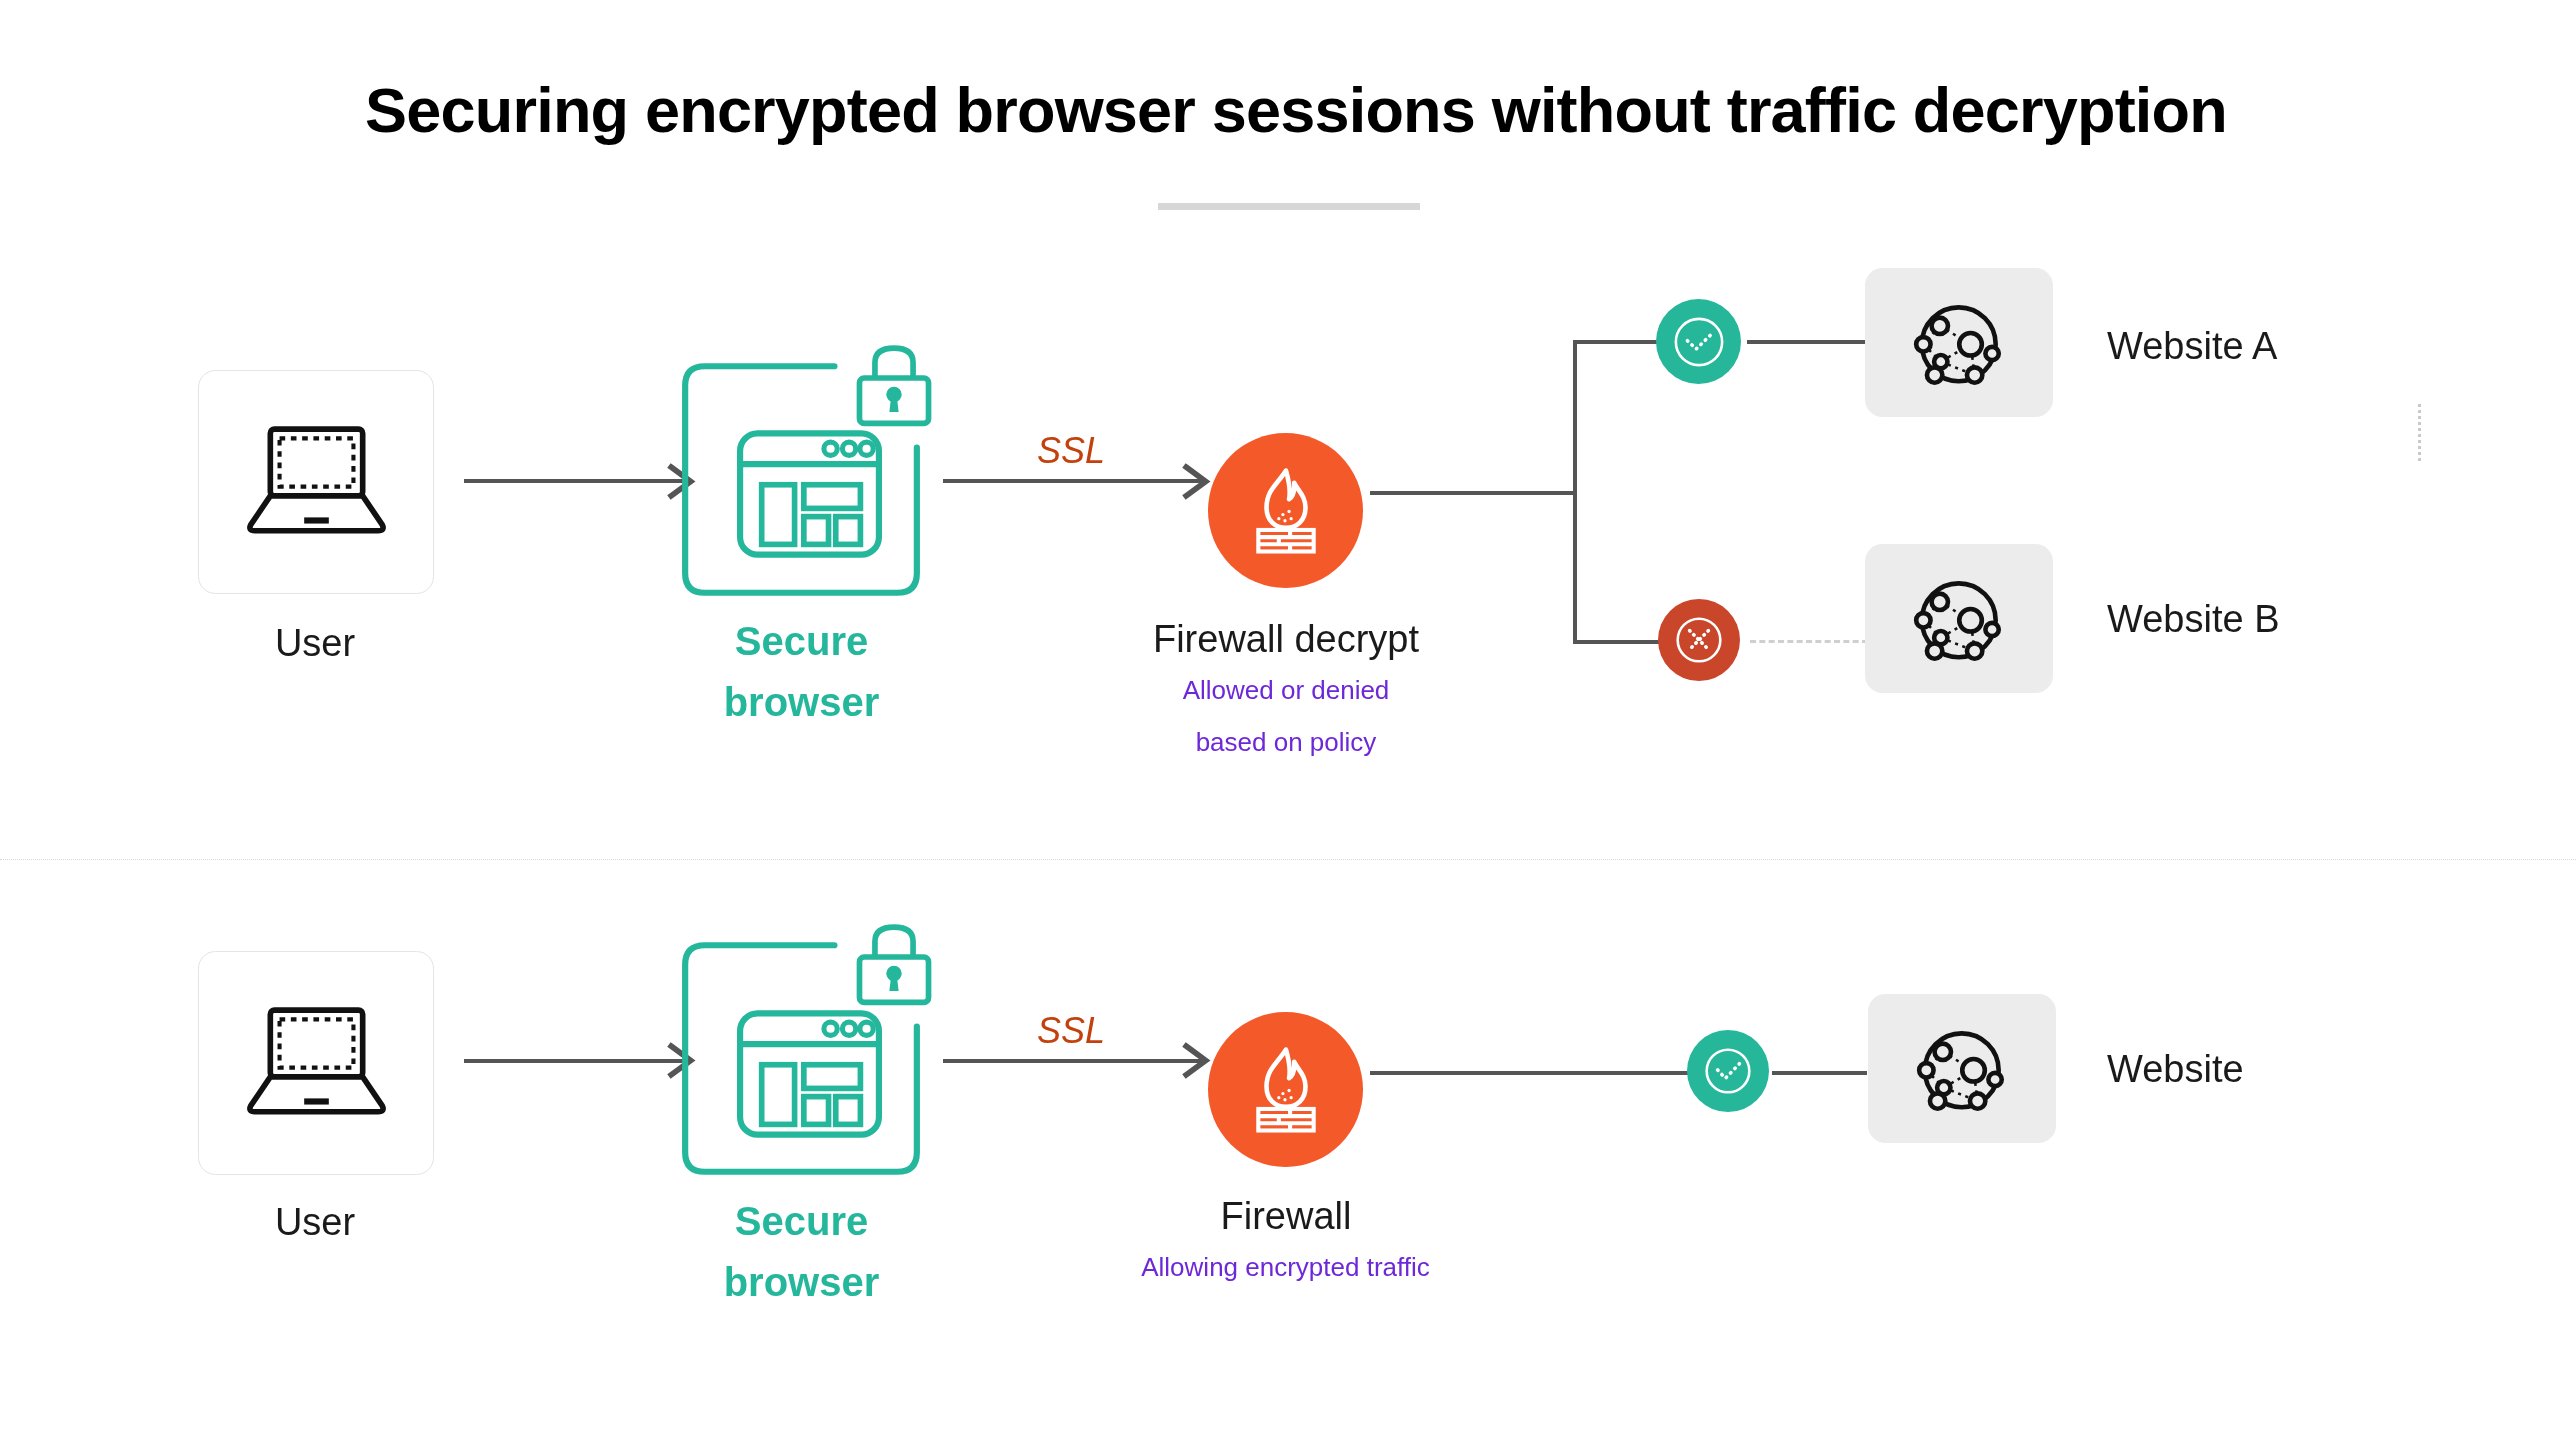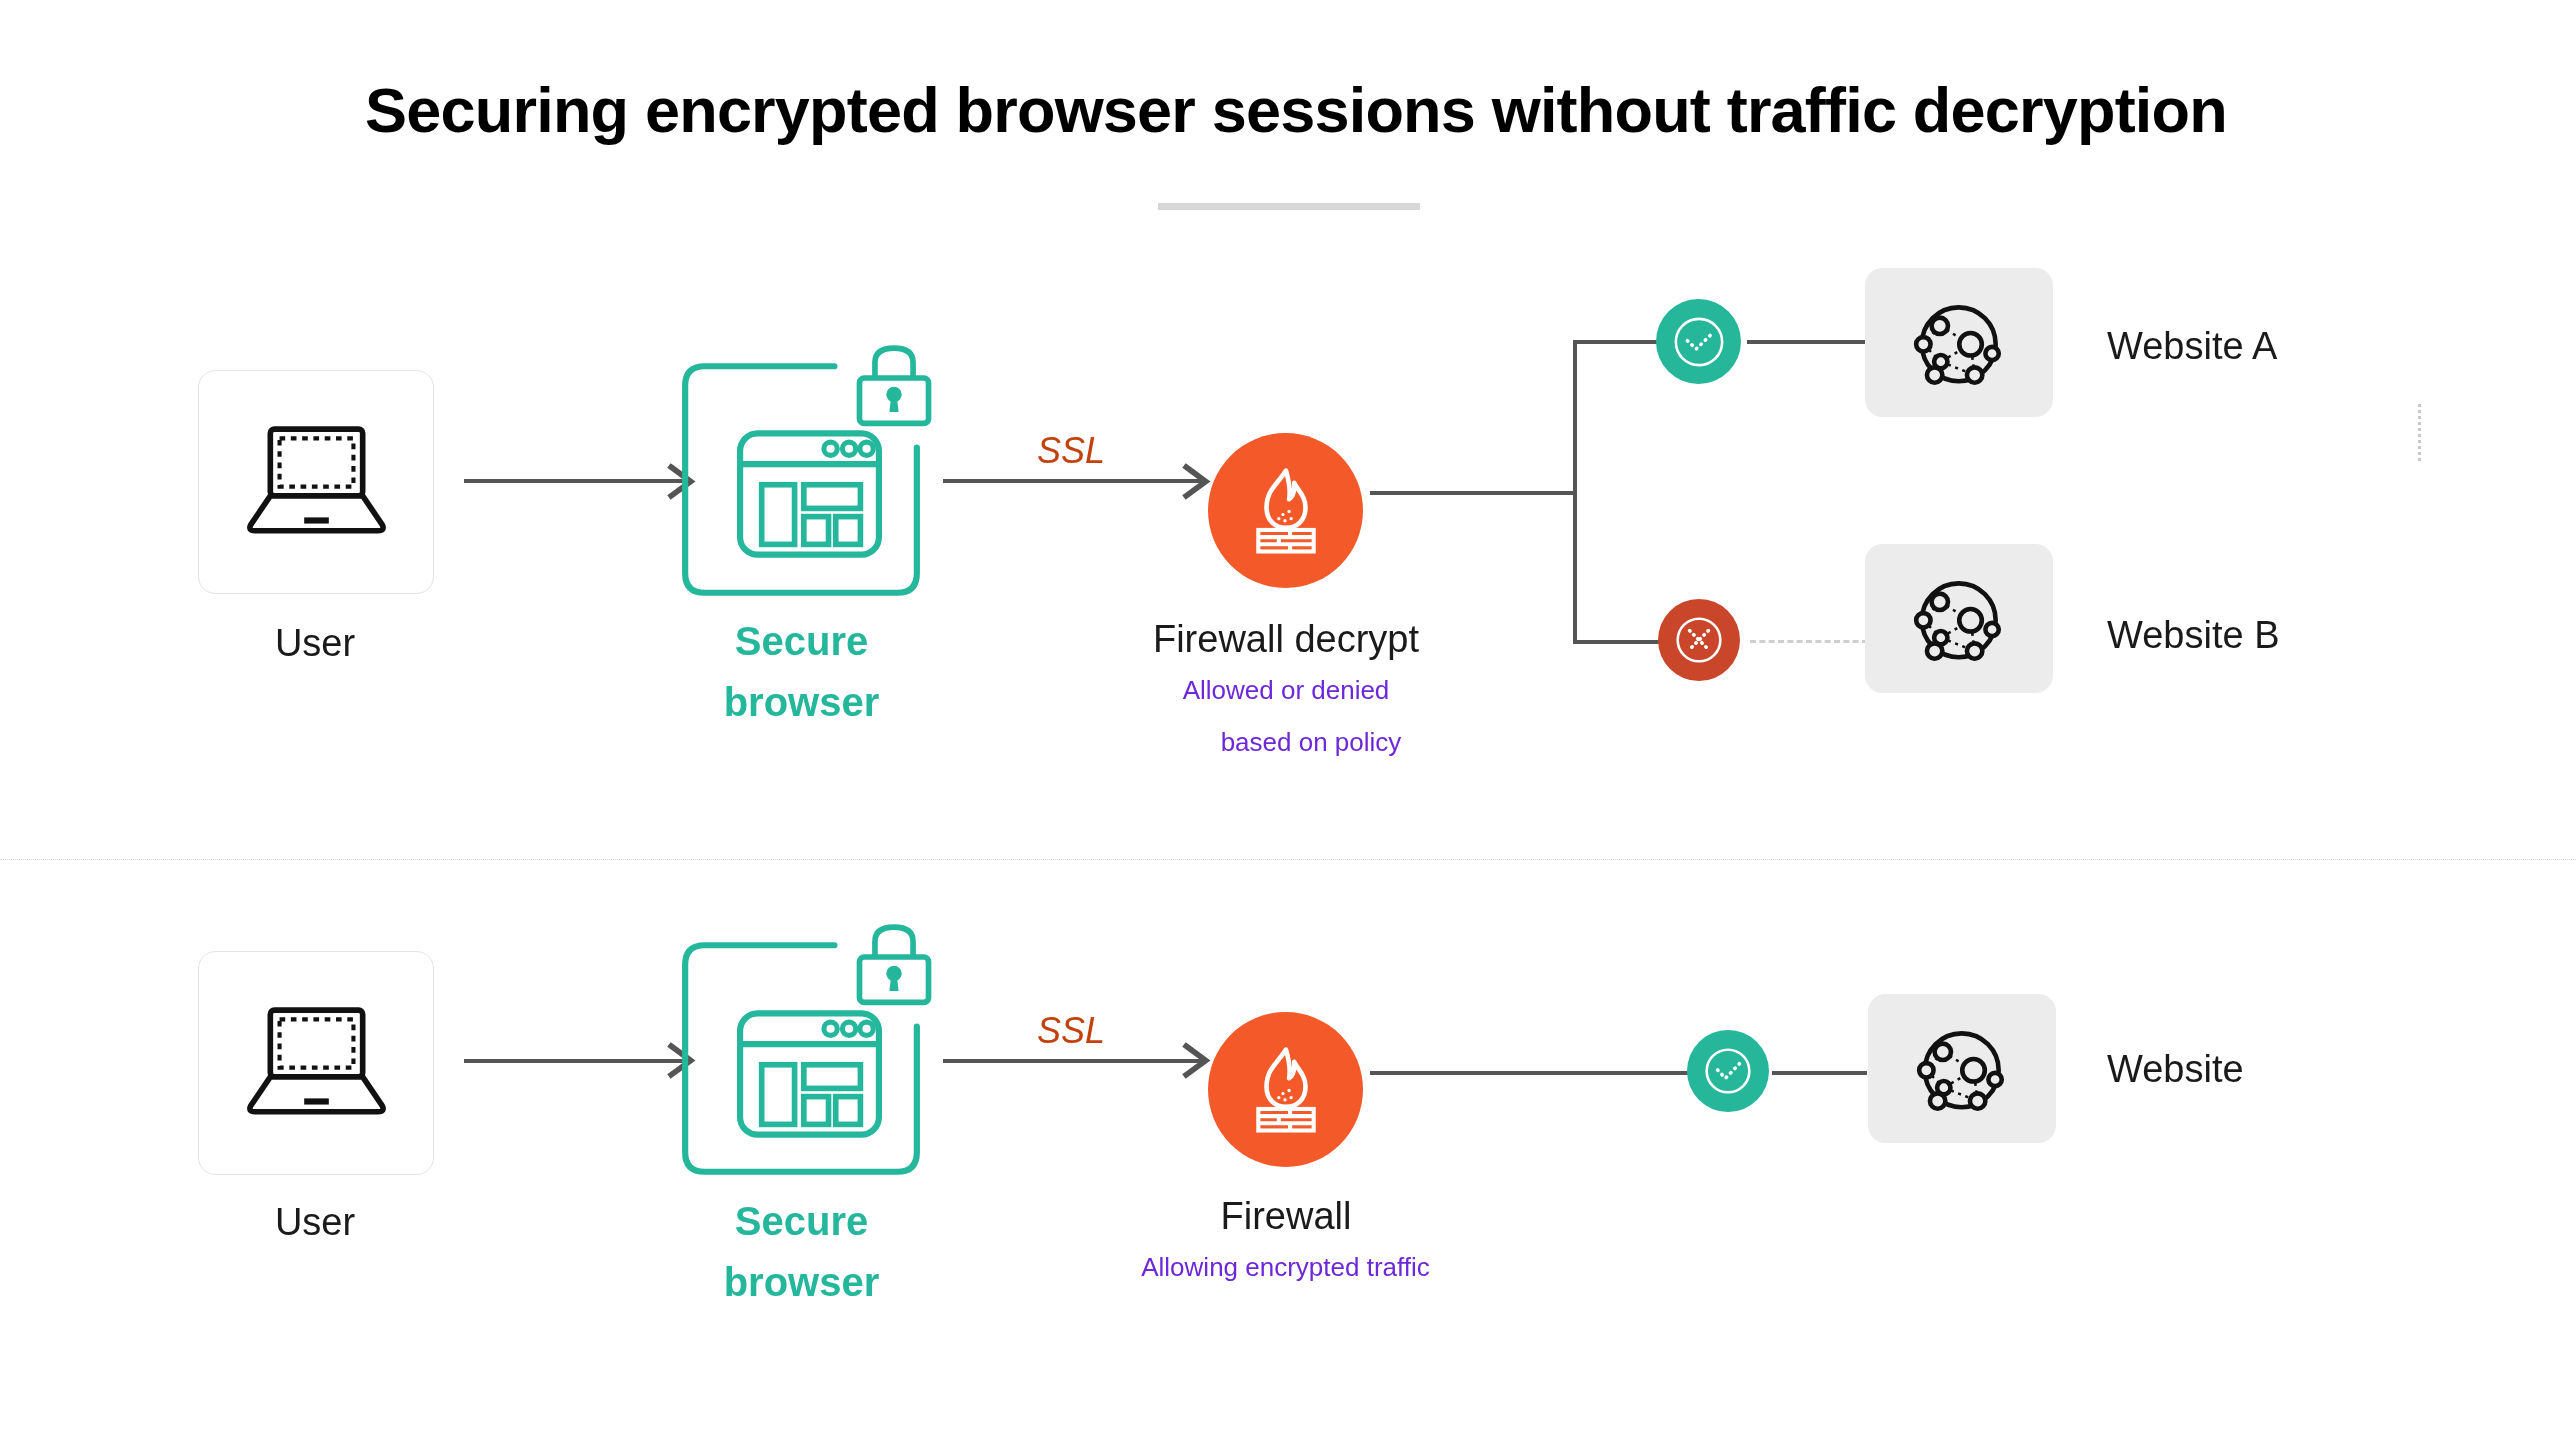--- a/index.html
+++ b/index.html
@@ -145,21 +145,21 @@
       <rect x="26" y="122" width="108" height="42" fill="none" stroke="#fff" stroke-width="8"></rect>
       <line x1="26" y1="136" x2="134" y2="136" stroke="#fff" stroke-width="8"></line>
       <line x1="26" y1="150" x2="134" y2="150" stroke="#fff" stroke-width="8"></line>
       <line x1="88" y1="122" x2="88" y2="136" stroke="#fff" stroke-width="8"></line>
       <line x1="66" y1="136" x2="66" y2="150" stroke="#fff" stroke-width="8"></line>
       <line x1="88" y1="150" x2="88" y2="164" stroke="#fff" stroke-width="8"></line>
     </svg>
   </div>
   <div class="node-label" style="left:1054px;top:617px;width:464px;">Firewall decrypt</div>
   <div class="node-label italic" style="left:1054px;top:675px;width:464px;">Allowed or denied</div>
-  <div class="node-label italic" style="left:1079px;top:727px;width:464px;">based on policy</div>
+  <div class="node-label italic" style="left:1054px;top:727px;width:464px;">based on policy</div>
 
   <div class="hline" style="left:1370px;top:491px;width:206px;"></div>
   <div class="vline" style="left:1573px;top:340px;height:304px;"></div>
   <div class="hline" style="left:1573px;top:340px;width:103px;"></div>
   <div class="hline" style="left:1573px;top:640px;width:98px;"></div>
 
   <div class="circle" style="left:1656px;top:299px;width:85px;height:85px;background:#26b79a;">
     <svg width="54" height="54" viewBox="0 0 105 105">
       <circle cx="52.5" cy="52.5" r="45" fill="none" stroke="#ffffff" stroke-width="5"></circle>
       <path d="M30 50 L47 66 L76 38" fill="none" stroke="#ffffff" stroke-width="7" stroke-linecap="round" stroke-dasharray="1 11"></path>
@@ -198,21 +198,21 @@
       <path d="M60 64 L120 100 M60 64 L28 100 M120 100 L62 134 M28 100 L62 134 M62 134 L128 160 M120 100 L162 118 M128 160 L120 100 M50 160 L62 134" fill="none" stroke="#111" stroke-width="5" stroke-dasharray="6 9"></path>
       <circle cx="60" cy="64" r="16" fill="#ececec" stroke="#111" stroke-width="9"></circle>
       <circle cx="28" cy="100" r="14" fill="#ececec" stroke="#111" stroke-width="9"></circle>
       <circle cx="120" cy="100" r="22" fill="#ececec" stroke="#111" stroke-width="9"></circle>
       <circle cx="62" cy="134" r="13" fill="#ececec" stroke="#111" stroke-width="9"></circle>
       <circle cx="162" cy="118" r="13" fill="#ececec" stroke="#111" stroke-width="9"></circle>
       <circle cx="50" cy="160" r="15" fill="#ececec" stroke="#111" stroke-width="9"></circle>
       <circle cx="128" cy="160" r="15" fill="#ececec" stroke="#111" stroke-width="9"></circle>
     </svg>
   </div>
-  <div class="side-label" style="left:2107px;top:614px;">Website B</div>
+  <div class="side-label" style="left:2107px;top:598px;">Website B</div>
 
   <div class="tick-dotted" style="left:2418px;top:404px;height:57px;"></div>
 
   <div class="plain-box" style="left:198px;top:951px;width:234px;height:222px;">
     <svg width="155" height="118" viewBox="0 0 300 230">
       <rect x="60" y="12" width="180" height="130" rx="8" fill="#fff" stroke="#111" stroke-width="11"></rect>
       <rect x="78" y="30" width="144" height="94" fill="none" stroke="#111" stroke-width="8" stroke-dasharray="11 11"></rect>
       <path d="M60 142 L22 198 Q16 210 30 210 L270 210 Q284 210 278 198 L240 142 Z" fill="#fff" stroke="#111" stroke-width="11" stroke-linejoin="round"></path>
       <rect x="126" y="184" width="48" height="12" fill="#111"></rect>
     </svg>

